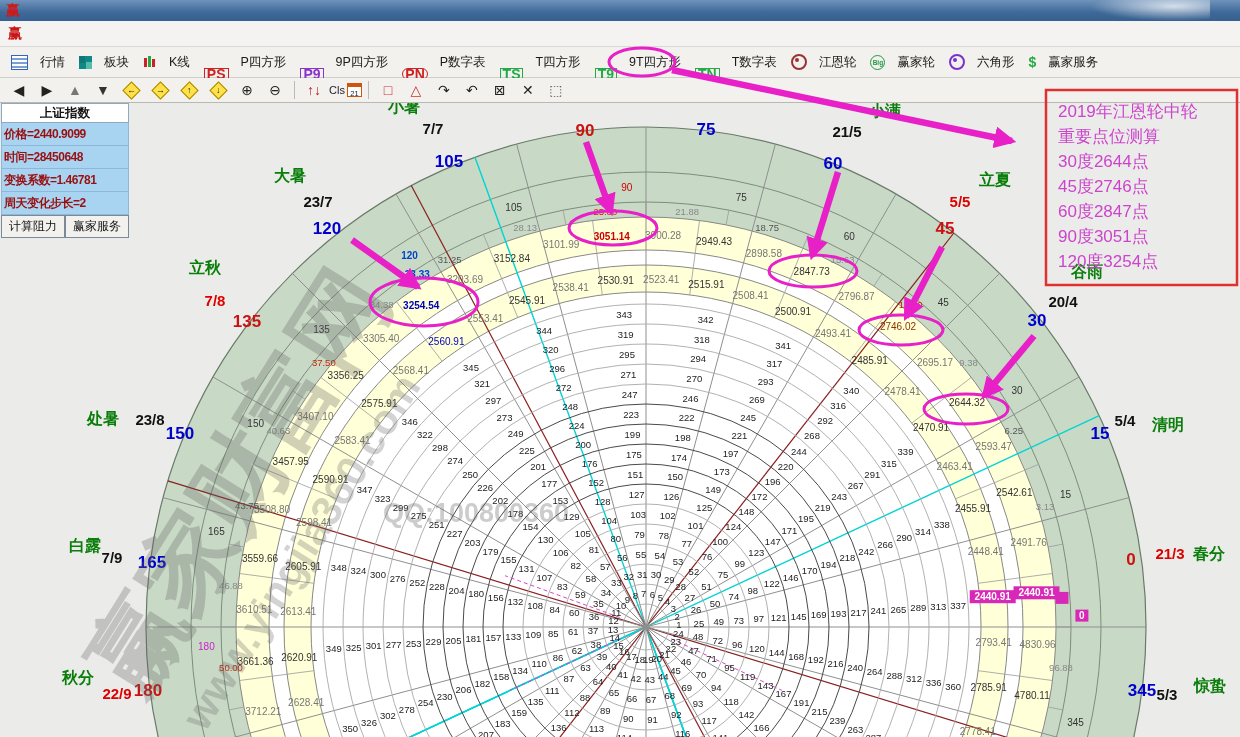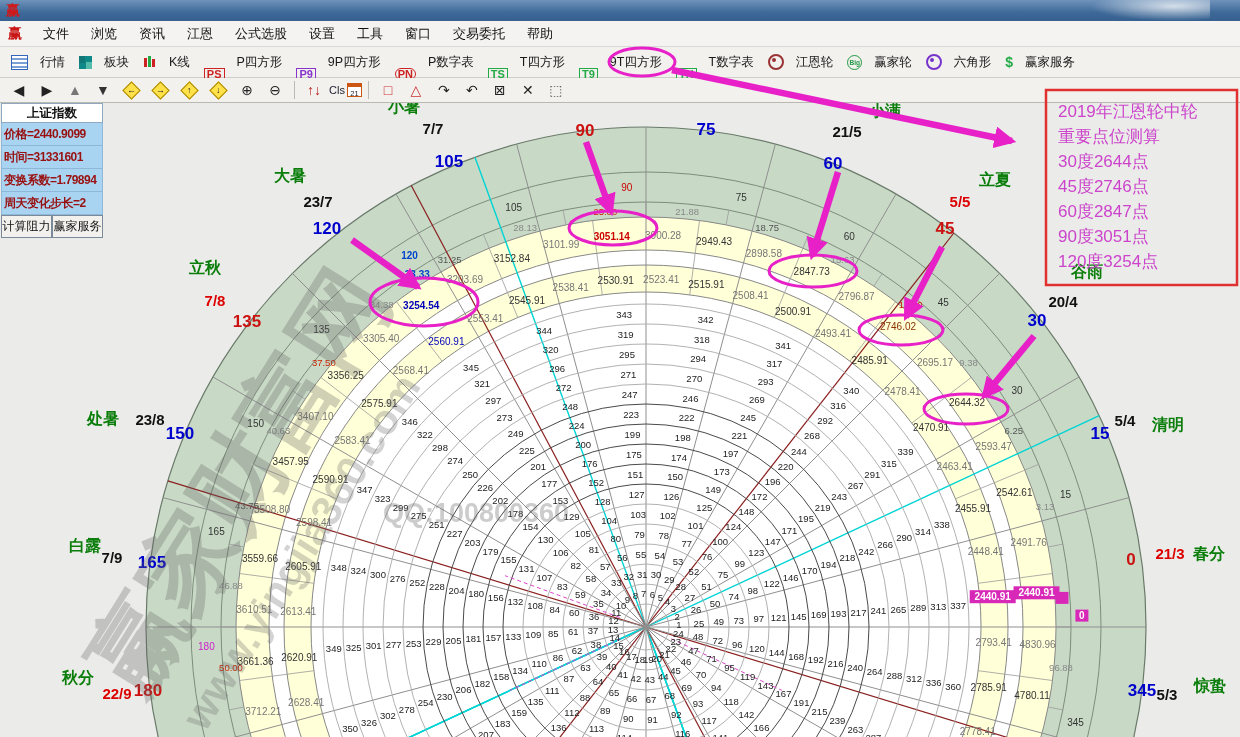--- a/index.html
+++ b/index.html
@@ -17,40 +17,40 @@
   .menu-item{font-size:13px;color:#111;padding:0 11px;cursor:default;}
   .toolbar1{height:30px;background:#f2f1ee;border-bottom:1px solid #cfcfc9;
             display:flex;align-items:center;position:relative;z-index:6;padding-left:4px;}
   .t1item{display:flex;align-items:center;gap:12px;padding:0 7px;font-size:12.5px;color:#1a1a1a;}
   .icon-grid{width:15px;height:13px;border:1px solid #3366bb;
      background:repeating-linear-gradient(#fff 0 2px,#7aa0d6 2px 4px);}
   .icon-blocks{width:13px;height:13px;
      background:conic-gradient(#0f8888 0 25%,#55bbaa 0 50%,#0f8888 0 75%,#117777 0);}
   .icon-kline{width:14px;height:14px;position:relative;}
   .icon-kline i{position:absolute;width:3px;}
-  .badge{font-size:11px;font-weight:bold;line-height:10px;padding:0 2px;border:1px solid;margin-top:23px;}
+  .badge{font-size:14px;font-weight:bold;line-height:10px;padding:0 2px;border:1px solid;margin-top:23px;}
   .rings{width:12px;height:12px;border-radius:50%;border:2px solid;position:relative;}
   .rings i{position:absolute;left:2px;top:2px;width:4px;height:4px;border-radius:50%;}
   .roundbadge{width:13px;height:13px;border-radius:50%;border:1.5px solid;font-size:6.5px;
       font-weight:bold;display:flex;align-items:center;justify-content:center;}
   .dollar{font-size:14px;font-weight:bold;}
   .toolbar2{height:24px;background:#f2f1ee;border-bottom:1px solid #b9b9b2;
             display:flex;align-items:center;position:relative;z-index:6;padding-left:6px;gap:2px;}
   .t2g{width:26px;text-align:center;font-size:14px;color:#222;}
   .t2sep{width:1px;height:18px;background:#bbb;margin:0 4px;}
   .dia{width:11px;height:11px;background:#ffe24a;border:1px solid #a98700;transform:rotate(45deg);
        display:flex;align-items:center;justify-content:center;margin:0 7px;}
   .dia span{transform:rotate(-45deg);font-size:9px;color:#222;line-height:1;}
   .cal{width:15px;height:14px;border:1px solid #cc5511;background:#fff;font-size:7.5px;
        text-align:center;line-height:13px;color:#223;border-top:4px solid #cc5511;box-sizing:border-box;}
   .cls{font-size:11px;color:#223;}
   .stage{position:absolute;left:0;top:0;width:1240px;height:737px;}
   #wheelsvg{position:absolute;left:0;top:0;z-index:1;}
   #overlay{position:absolute;left:0;top:0;z-index:8;pointer-events:none;}
-  .panel{position:absolute;left:1px;top:103px;width:102px;z-index:4;font-size:12.5px;}
+  .panel{position:absolute;left:1px;top:103px;width:128px;z-index:4;font-size:12.5px;}
   .panel-header{background:#ffffff;border:1px solid #8fa8c0;text-align:center;
       font-weight:bold;color:#111;height:18px;line-height:18px;}
   .panel-row{background:#a9d4f1;border:1px solid #8fb8d8;border-top:none;color:#981010;
       font-weight:bold;height:22px;line-height:22px;padding-left:2px;white-space:nowrap;
       font-size:12px;letter-spacing:-0.5px;}
   .panel-btns{display:flex;justify-content:flex-end;}
   .panel-btn{flex:1;height:21px;line-height:20px;text-align:center;background:#f2f1ee;
       border:1px solid #7a8a9a;font-size:12px;color:#111;cursor:default;}
 </style>
 </head>
@@ -735,32 +735,20 @@
       </g>
     </svg>
 
   <div class="titlebar">
     <span class="tb-logo">赢</span>
     <span class="glow"></span>
   </div>
 
   <div class="menubar">
     <span class="menu-logo">赢</span>
-    <span id="menu-items" style="display:flex">
-        <span class="menu-item">文件</span>
-        <span class="menu-item">浏览</span>
-        <span class="menu-item">资讯</span>
-        <span class="menu-item">江恩</span>
-        <span class="menu-item">公式选股</span>
-        <span class="menu-item">设置</span>
-        <span class="menu-item">工具</span>
-        <span class="menu-item">窗口</span>
-        <span class="menu-item">交易委托</span>
-        <span class="menu-item">帮助</span>
-      </span>
   </div>
 
   <div class="toolbar1" id="toolbar1">
       <div class="t1item">
         <span class="icon-grid"></span>
         <span>行情</span>
       </div>
       <div class="t1item">
         <span class="icon-blocks"></span>
         <span>板块</span>
@@ -848,22 +836,22 @@
       <span class="t2g" style="color: rgb(34, 34, 34);">↶</span>
       <span class="t2g" style="color: rgb(34, 34, 34);">⊠</span>
       <span class="t2g" style="color: rgb(34, 34, 34);">✕</span>
       <span class="t2g" style="color: rgb(85, 85, 85);">⬚</span>
     </div>
 
   <div class="panel">
     <div class="panel-header">上证指数</div>
     <div id="panel-rows">
         <div class="panel-row">价格=2440.9099</div>
-        <div class="panel-row">时间=31331601</div>
-        <div class="panel-row">变换系数=1.79894</div>
+        <div class="panel-row">时间=28450648</div>
+        <div class="panel-row">变换系数=1.46781</div>
         <div class="panel-row">周天变化步长=2</div>
       </div>
     <div class="panel-btns" id="panel-btns">
         <div class="panel-btn">计算阻力</div>
         <div class="panel-btn">赢家服务</div>
       </div>
   </div>
 
   <svg id="overlay" width="1240" height="737">
       <defs>

